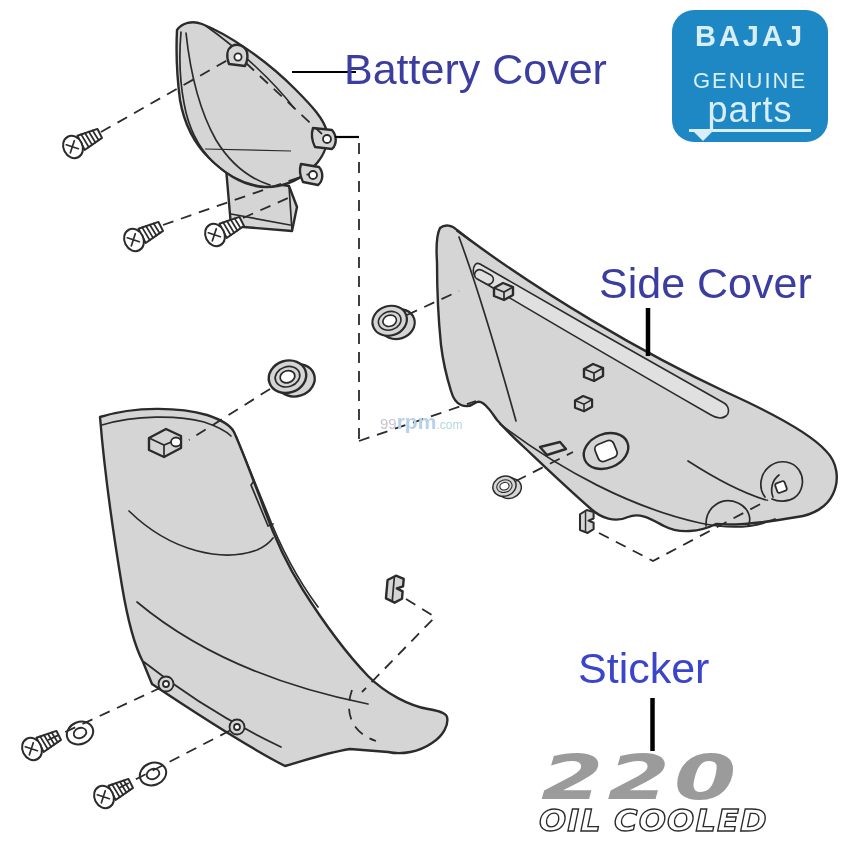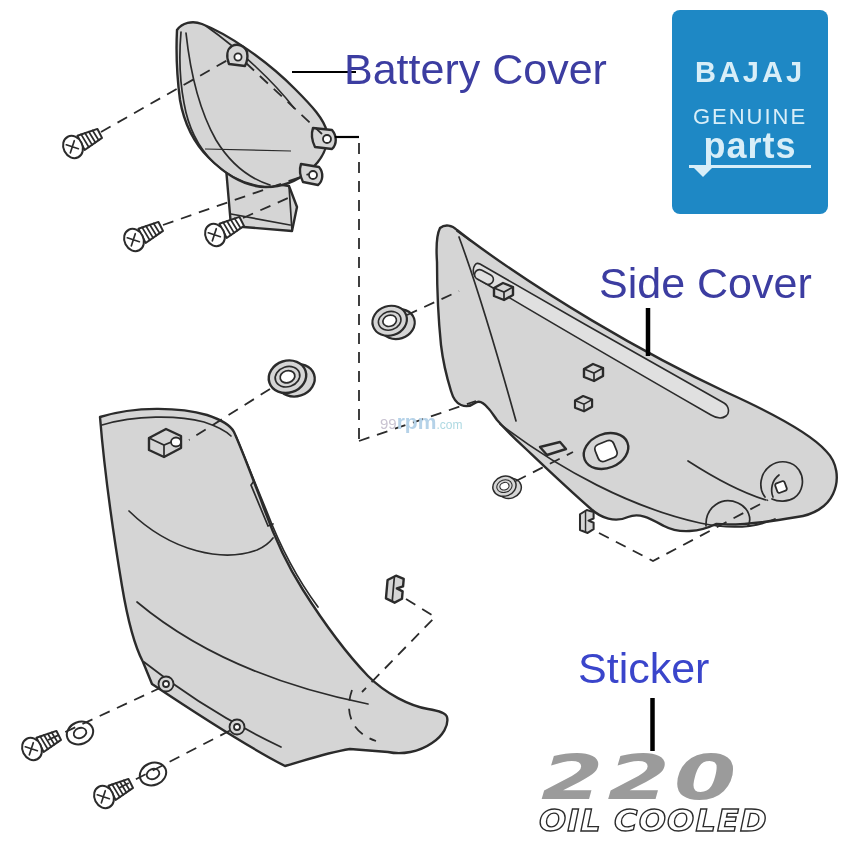--- a/index.html
+++ b/index.html
@@ -24,26 +24,26 @@
                  fill:#fff; stroke:var(--outline); stroke-width:1.3; letter-spacing:1px; }
   svg .wm-prefix { fill:var(--watermark-prefix); font-size:15px; }
   svg .wm-name   { fill:var(--watermark-name);   font-size:21px; font-weight:bold; }
   svg .wm-suffix { fill:var(--watermark-suffix); font-size:12px; }
 
   
   .lbl { position:absolute; font-size:43px; color:var(--label-text); white-space:nowrap; }
   .lbl.sticker-lbl { color:var(--sticker-label-text); }
 
   
-  .logo { position:absolute; left:672px; top:10px; width:156px; height:204px;
-          background:var(--logo-bg); border-radius:8px; color:var(--logo-text);
+  .logo { position:absolute; left:672px; top:10px; width:156px; height:132px;
+          background:var(--logo-bg); border-radius:22px; color:var(--logo-text);
           display:flex; flex-direction:column; align-items:center; justify-content:center; }
   .logo-brand   { font-size:29px; font-weight:bold; letter-spacing:3px; }
   .logo-genuine { font-size:22px; letter-spacing:2px; margin-top:15px; }
-  .logo-parts   { font-size:36px; font-weight:bold; line-height:0.9; letter-spacing:1px; }
+  .logo-parts   { font-size:36px; font-weight:normal; line-height:0.9; letter-spacing:1px; }
   .logo-underline { width:122px; height:3.5px; background:var(--logo-text); margin-top:3px; position:relative; }
   .logo-arrow   { position:absolute; left:5px; top:3px; width:0; height:0;
                   border-left:9px solid transparent; border-right:9px solid transparent;
                   border-top:9px solid var(--logo-text); }
 </style>
 </head>
 <body>
 
 <div id="stage">
 

